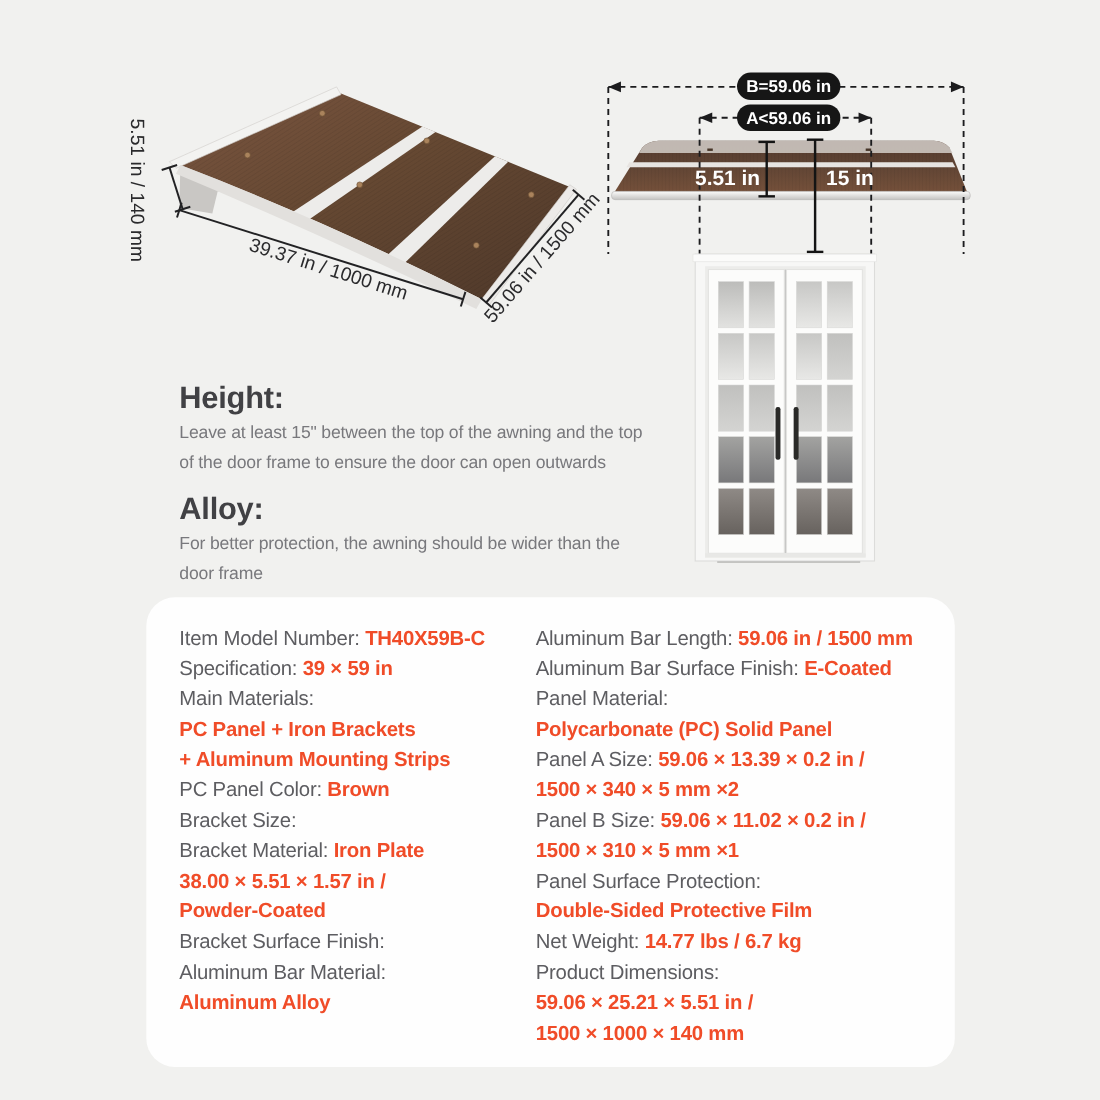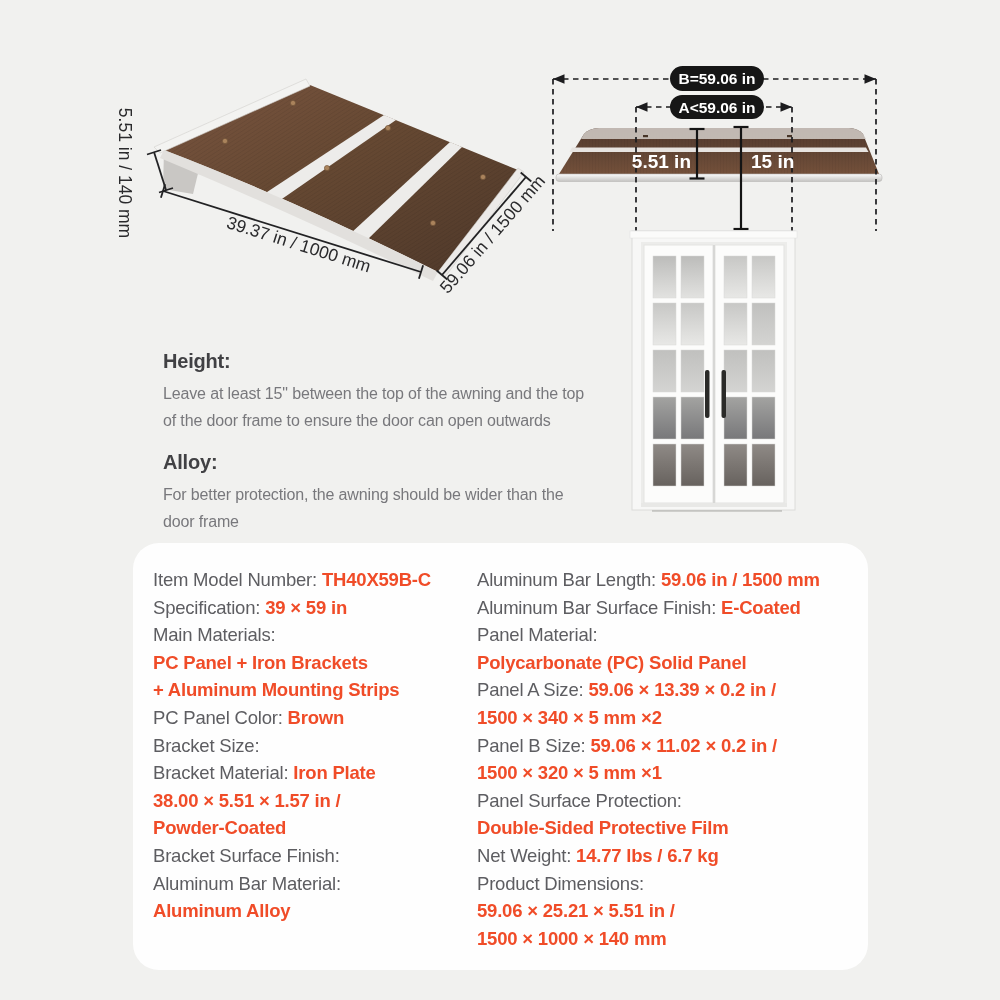--- a/index.html
+++ b/index.html
@@ -3,27 +3,27 @@
 <meta charset="utf-8">
 <style>
   html,body{margin:0;padding:0;}
   .stage{
     position:relative;width:1000px;height:1000px;background:#f1f1ef;
     font-family:"Liberation Sans",sans-serif;overflow:hidden;
   }
   .diag{position:absolute;left:0;top:0;}
   
   .guide{position:absolute;left:163px;top:350px;width:445px;}
-  .guide h3{margin:0 0 7px 0;font-size:20px;line-height:23px;font-weight:bold;color:#414144;letter-spacing:-0.2px;}
+  .guide h3{margin:0 0 7px 0;font-size:28px;line-height:23px;font-weight:bold;color:#414144;letter-spacing:-0.2px;}
   .guide p{margin:0 0 17px 0;font-size:16px;line-height:27px;color:#78787c;letter-spacing:-0.15px;width:435px;}
   
   .specs{
     position:absolute;left:133px;top:543px;width:735px;height:427px;
     background:#fefefe;border-radius:26px;box-sizing:border-box;
-    padding:23px 0 0 20px;display:flex;
+    padding:23px 0 0 30px;display:flex;
   }
   .spec-col{width:324px;}
   .spec-col:last-child{width:378px;}
   .spec-line{font-size:18.5px;line-height:27.6px;white-space:nowrap;letter-spacing:-0.2px;}
   .lab{color:#5d5d61;}
   .val{color:#f04c28;font-weight:bold;}
   svg text{font-family:"Liberation Sans",sans-serif;}
 </style>
 </head>
 <body>
@@ -227,21 +227,21 @@
       <div class="spec-line"><span class="lab"></span><span class="val">Aluminum Alloy</span></div>
     </div>
     <div class="spec-col">
       <div class="spec-line"><span class="lab">Aluminum Bar Length: </span><span class="val">59.06 in / 1500 mm</span></div>
       <div class="spec-line"><span class="lab">Aluminum Bar Surface Finish: </span><span class="val">E-Coated</span></div>
       <div class="spec-line"><span class="lab">Panel Material:</span><span class="val"></span></div>
       <div class="spec-line"><span class="lab"></span><span class="val">Polycarbonate (PC) Solid Panel</span></div>
       <div class="spec-line"><span class="lab">Panel A Size: </span><span class="val">59.06 × 13.39 × 0.2 in /</span></div>
       <div class="spec-line"><span class="lab"></span><span class="val">1500 × 340 × 5 mm ×2</span></div>
       <div class="spec-line"><span class="lab">Panel B Size: </span><span class="val">59.06 × 11.02 × 0.2 in /</span></div>
-      <div class="spec-line"><span class="lab"></span><span class="val">1500 × 320 × 5 mm ×1</span></div>
+      <div class="spec-line"><span class="lab"></span><span class="val">1500 × 310 × 5 mm ×1</span></div>
       <div class="spec-line"><span class="lab">Panel Surface Protection:</span><span class="val"></span></div>
       <div class="spec-line"><span class="lab"></span><span class="val">Double-Sided Protective Film</span></div>
       <div class="spec-line"><span class="lab">Net Weight: </span><span class="val">14.77 lbs / 6.7 kg</span></div>
       <div class="spec-line"><span class="lab">Product Dimensions:</span><span class="val"></span></div>
       <div class="spec-line"><span class="lab"></span><span class="val">59.06 × 25.21 × 5.51 in /</span></div>
       <div class="spec-line"><span class="lab"></span><span class="val">1500 × 1000 × 140 mm</span></div>
     </div>
   </section>
 </div>
 

